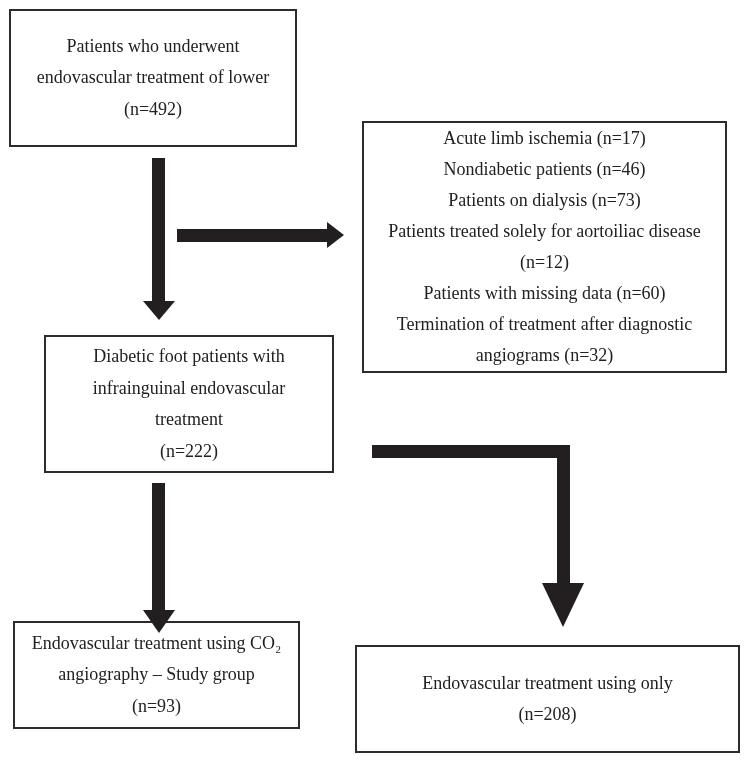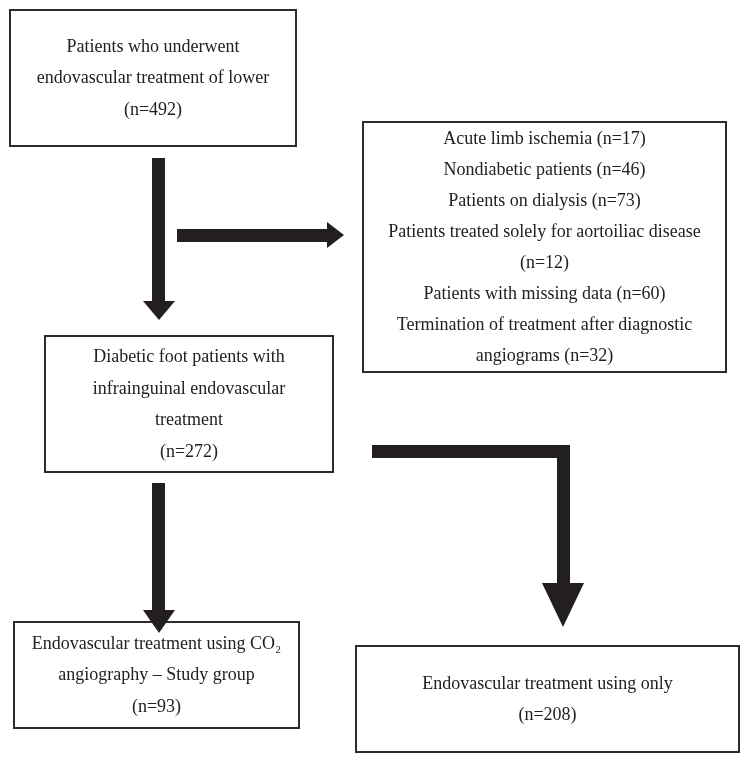--- a/index.html
+++ b/index.html
@@ -73,21 +73,21 @@
     <div class="xline">(n=12)</div>
     <div class="xline">Patients with missing data (n=60)</div>
     <div class="xline">Termination of treatment after diagnostic</div>
     <div class="xline">angiograms (n=32)</div>
   </div>
 
   <div class="fbox centered" style="left:10px;top:335px;width:290px;height:138px;margin-left:34px;">
     <div class="line">Diabetic foot patients with</div>
     <div class="line">infrainguinal endovascular</div>
     <div class="line">treatment</div>
-    <div class="line">(n=272)</div>
+    <div class="line">(n=222)</div>
   </div>
 
   <div class="fbox centered" style="left:13px;top:621px;width:287px;height:108px;">
     <div class="line">Endovascular treatment using CO₂</div>
     <div class="line">angiography – Study group</div>
     <div class="line">(n=93)</div>
   </div>
 
   <div class="fbox centered" style="left:355px;top:645px;width:385px;height:108px;justify-content:center;">
     <div class="line">Endovascular treatment using only</div>

